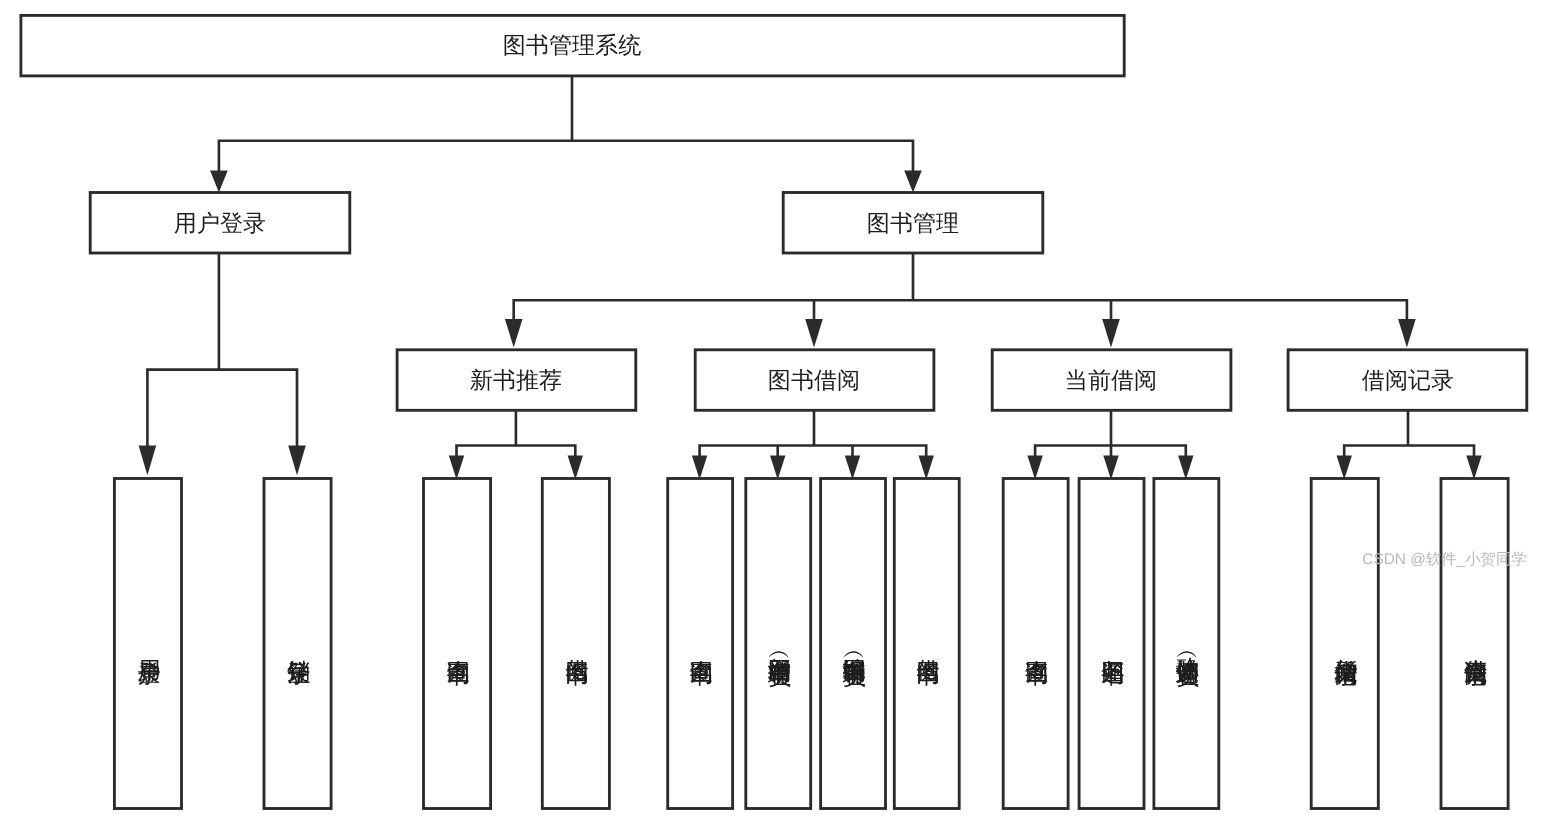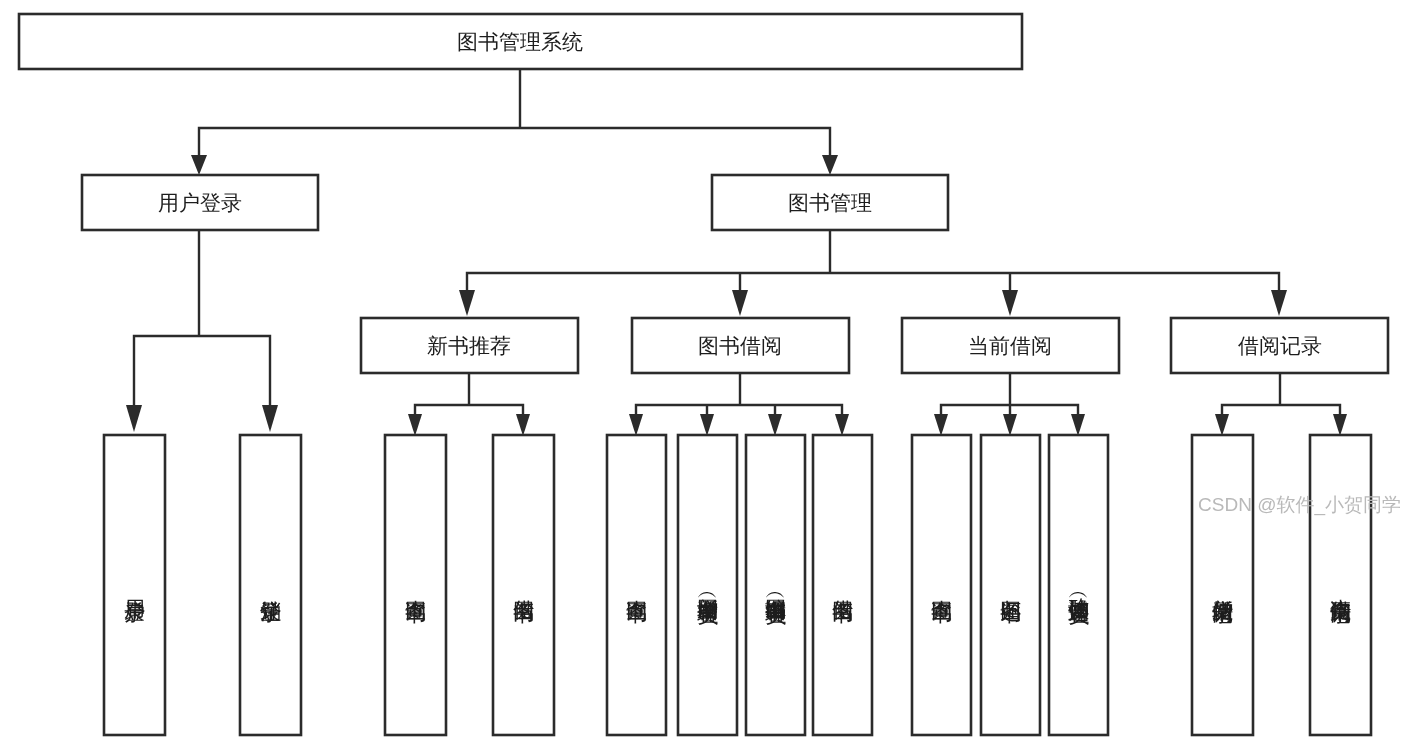--- a/index.html
+++ b/index.html
@@ -68,24 +68,24 @@
     text-orientation: upright;
     display: flex;
     align-items: center;
     justify-content: center;
     letter-spacing: 1px;
     white-space: nowrap;
     pointer-events: none;
   }
   .watermark {
     position: absolute;
-    right: 4px;
+    right: 17px;
     bottom: 6px;
     font-family: "Liberation Sans", "DejaVu Sans", sans-serif;
-    font-size: 19px;
+    font-size: 14px;
     color: #b9b9b9;
     white-space: nowrap;
     user-select: none;
   }
 </style>
 </head>
 <body>
 
 <div id="diagram-root">
 

